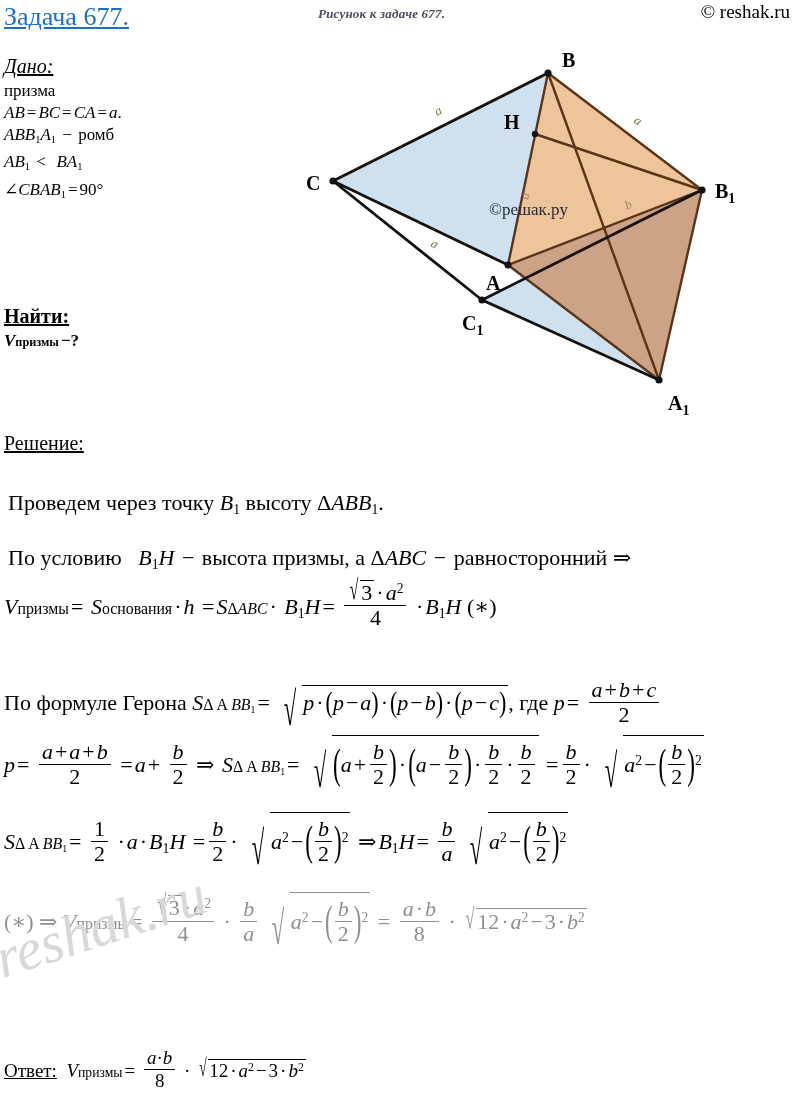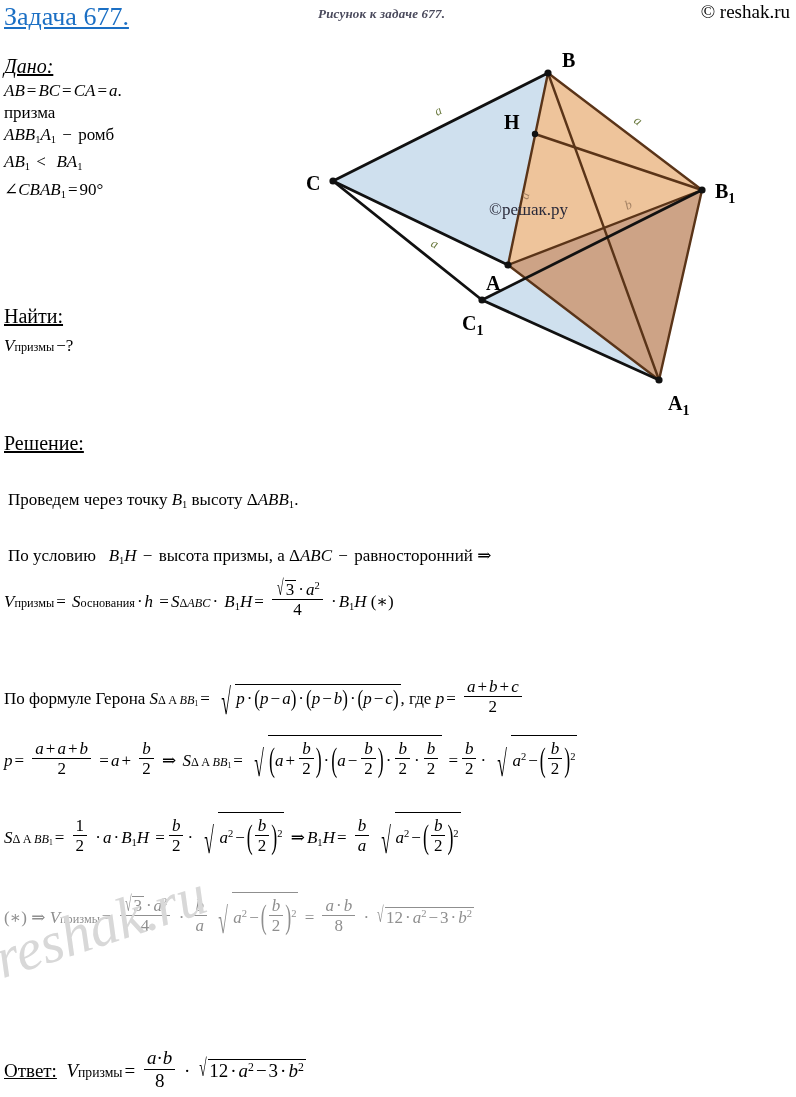--- a/index.html
+++ b/index.html
@@ -53,32 +53,32 @@
   #given-block .hdr {
     font-size: 20px; text-decoration: underline; margin-bottom: 2px; font-style: italic;
   }
   #given-block .line {
     font-size: 17px;
     line-height: 22px;
     white-space: nowrap;
   }
 
   
-  #find-block { left: 4px; top: 305px; }
+  #find-block { left: 4px; top: 305px; font-weight: bold; }
   #find-block .hdr { font-size: 20px; text-decoration: underline; }
-  #find-block .line { font-size: 17px; line-height: 31px; margin-top: 2px;}
+  #find-block .line { font-size: 17px; line-height: 21px; margin-top: 2px;}
 
   
   #solution-header {
     left: 4px; top: 432px;
     font-size: 20px; text-decoration: underline;
   }
 
   
-  .sline { font-size: 17px; white-space: nowrap; }
+  .sline { font-size: 22px; white-space: nowrap; }
 
   #sol-1 { left: 8px; top: 490px; }
   #sol-2 { left: 8px; top: 545px; }
   #sol-3 { left: 4px; top: 578px; }
   #sol-4 { left: 4px; top: 678px; }
   #sol-5 { left: 4px; top: 735px; }
   #sol-6 { left: 4px; top: 812px; }
   #sol-7 { left: 4px; top: 892px; color: #8f8f8f; }
   #answer-line { left: 4px; top: 1048px; font-size: 19px; white-space: nowrap;}
 
@@ -207,24 +207,24 @@
   <text class="elabel" x="228" y="182" fill="#a38163" transform="rotate(-76 228 182)">a</text>
   <text class="elabel" x="327" y="192" fill="#a38163" transform="rotate(-24 327 192)">b</text>
   <text class="elabel" x="130" y="228" fill="#6b7a3f" transform="rotate(26 130 228)">a</text>
 
   <text class="wm-fig" x="189" y="197">©решак.ру</text>
 </svg>
 
 <div class="abs" id="given-block">
   <div class="hdr">Дано:</div>
 
+  <div class="line"><span class="mtxt">призма</span></div>
   <div class="line">
     <span class="mi">AB</span><span class="op">=</span><span class="mi">BC</span><span class="op">=</span><span class="mi">CA</span><span class="op">=</span><span class="mi">a</span><span class="mtxt">.</span>
   </div>
-  <div class="line"><span class="mtxt">призма</span></div>
   <div class="line">
     <span class="mi">ABB<sub>1</sub>A<sub>1</sub></span><span class="op"> − </span><span class="mtxt">ромб</span>
   </div>
   <div class="line">
     <span class="mi">AB<sub>1</sub></span><span class="op"> &lt; </span><span class="mi">&nbsp;BA<sub>1</sub></span>
   </div>
   <div class="line">
     <span class="mtxt">∠</span><span class="mi">CBAB<sub>1</sub></span><span class="op">=</span><span class="mtxt">90°</span>
   </div>
 </div>

